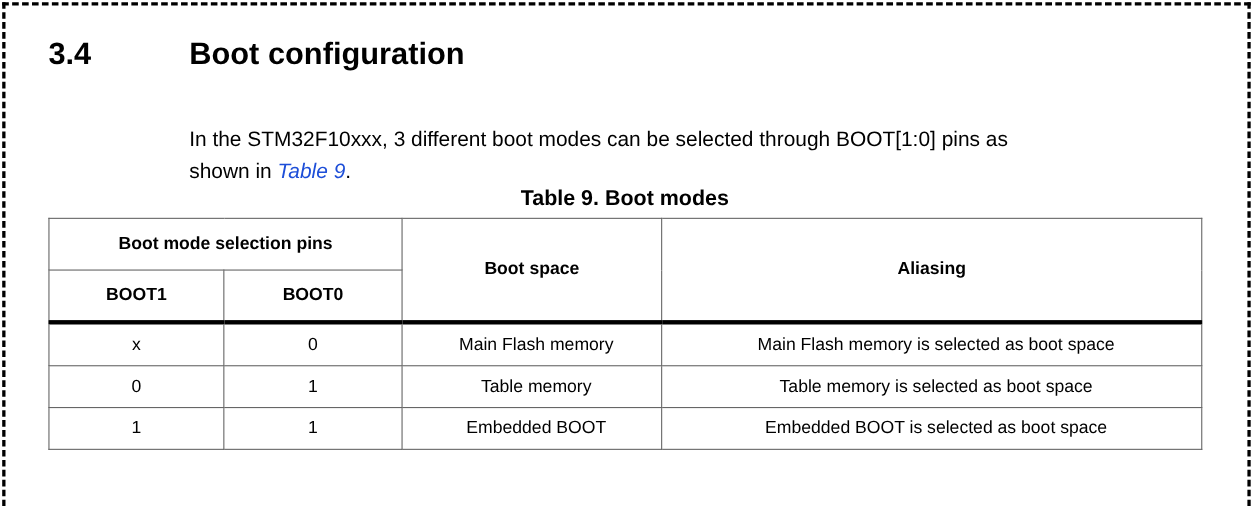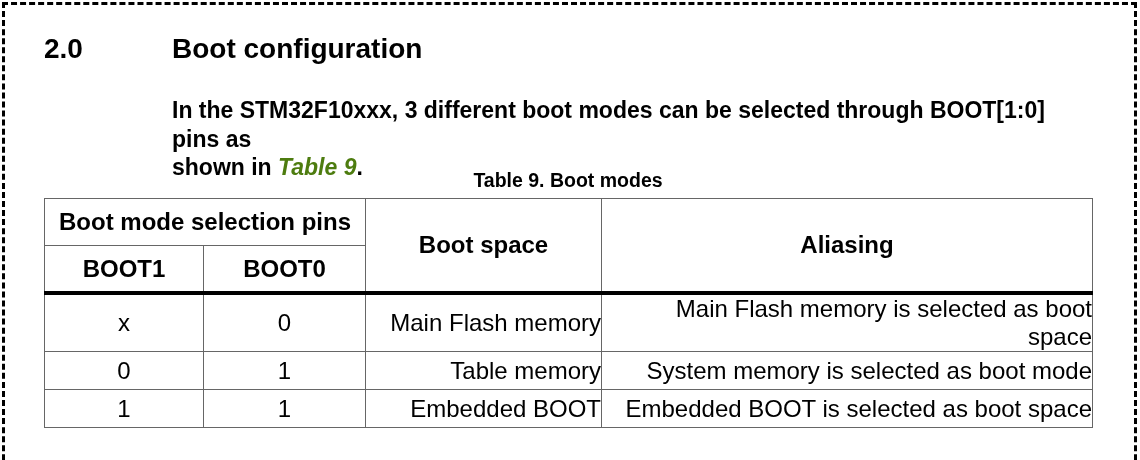--- a/index.html
+++ b/index.html
@@ -43,30 +43,29 @@
     left: 44px;
     top: 0;
   }
   .heading .ttl {
     position: absolute;
     left: 172px;
     top: 0;
   }
   .para {
     position: absolute;
-    top: 73px;
+    top: 95px;
     left: 172px;
     width: 915px;
-    font-size: 23px;
+    font-size: 19px;
     line-height: 28.5px;
     white-space: pre-line;
-    font-weight: bold;
   }
   .para a {
-    color: #4d7c0f;
+    color: #1d4ed8;
     font-style: italic;
     text-decoration: none;
     cursor: pointer;
   }
   .table-block {
     position: absolute;
     top: 169px;
     left: 44px;
     width: 1048px;
   }
@@ -74,52 +73,52 @@
     text-align: center;
     font-size: 19.5px;
     font-weight: bold;
     margin: 0 0 7px 0;
     line-height: 22px;
   }
   table.boot-table {
     border-collapse: collapse;
     table-layout: fixed;
     width: 1048px;
-    font-size: 24px;
+    font-size: 16px;
   }
   .boot-table th, .boot-table td {
     border: 1px solid #666666;
     padding: 0;
     vertical-align: middle;
     overflow: hidden;
   }
   .boot-table th {
     font-weight: bold;
     text-align: center;
   }
   .boot-table thead tr.r1 th { height: 46px; }
   .boot-table thead tr.r2 th { height: 45px; }
   .boot-table tbody td { height: 37px; }
   .boot-table tbody tr.first td { border-top: 4px solid #000000; }
   .boot-table td.c-center { text-align: center; }
-  .boot-table td.c-left, .boot-table th.h-left { text-align: right; padding-left: 8px; }
+  .boot-table td.c-left, .boot-table th.h-left { text-align: center; padding-left: 8px; }
   .boot-table tbody td.c-left { padding-left: 8px; }
   .col-boot1 { width: 159px; }
   .col-boot0 { width: 162px; }
   .col-mode  { width: 236px; }
   .col-alias { width: 491px; }
 </style>
 </head>
 <body>
 
 <div class="page">
   <div class="page-border"></div>
 
   <div class="heading">
-    <span class="num">2.0</span>
+    <span class="num">3.4</span>
     <span class="ttl">Boot configuration</span>
   </div>
 
   <p class="para"><span>In the STM32F10xxx, 3 different boot modes can be selected through BOOT[1:0] pins as
 shown in </span><a href="#">Table 9</a><span>.</span></p>
 
   <div class="table-block">
     <div class="table-title">Table 9. Boot modes</div>
     <table class="boot-table">
       <colgroup>
@@ -143,21 +142,21 @@
         <tr class="first">
           <td class="c-center">x</td>
           <td class="c-center">0</td>
           <td class="c-left">Main Flash memory</td>
           <td class="c-left">Main Flash memory is selected as boot space</td>
         </tr>
         <tr>
           <td class="c-center">0</td>
           <td class="c-center">1</td>
           <td class="c-left">Table memory</td>
-          <td class="c-left">System memory is selected as boot mode</td>
+          <td class="c-left">Table memory is selected as boot space</td>
         </tr>
         <tr>
           <td class="c-center">1</td>
           <td class="c-center">1</td>
           <td class="c-left">Embedded BOOT</td>
           <td class="c-left">Embedded BOOT is selected as boot space</td>
         </tr>
       </tbody>
     </table>
   </div>

